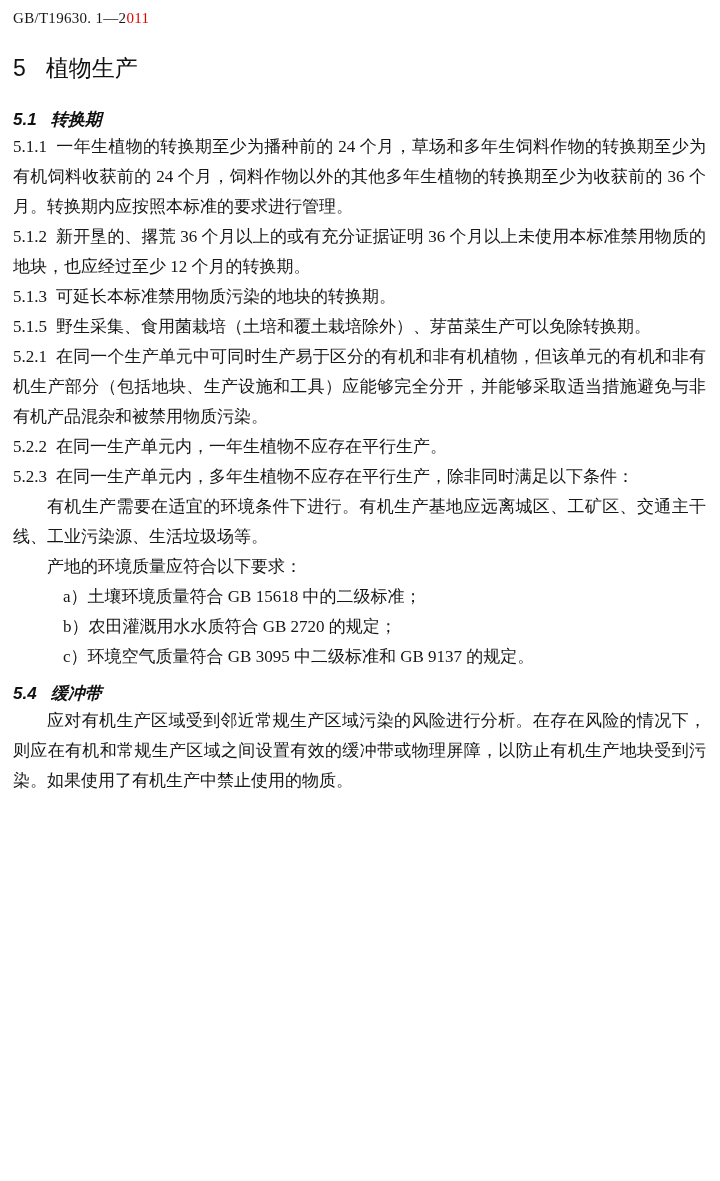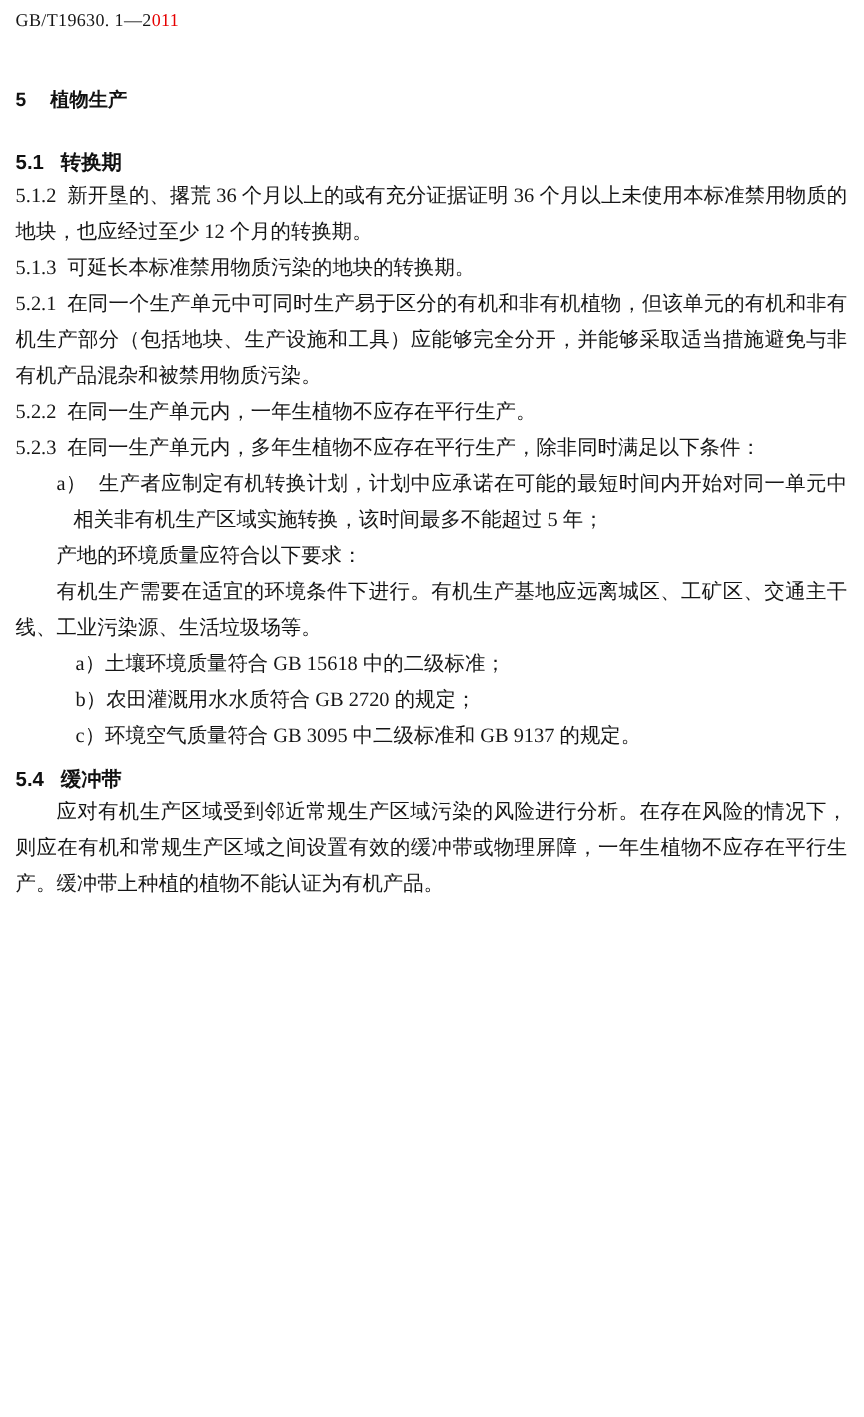--- a/index.html
+++ b/index.html
@@ -16,36 +16,37 @@
   }
   .doc-header {
     font-size: 15px;
     line-height: 20px;
     letter-spacing: 0.3px;
     white-space: nowrap;
   }
   .red { color: #e60000; }
 
   h1.chapter {
-    margin: 44px 0 0 0;
+    margin: 28px 0 0 0;
     font-family: "Liberation Sans", "DejaVu Sans", sans-serif;
-    font-weight: bold;
-    font-size: 16px;
+    font-weight: normal;
+    font-size: 23px;
     line-height: 24px;
     color: #111;
   }
   h1.chapter .hnum { margin-right: 20px; }
 
   h2.sec {
     margin: 10px 0 0 0;
     font-family: "Liberation Sans", "DejaVu Sans", sans-serif;
     font-weight: bold;
     font-size: 17px;
     line-height: 24px;
     color: #111;
+    font-style: italic;
   }
   h2.sec.first { margin-top: 28px; }
   h2.sec .hnum { margin-right: 14px; }
 
   p { margin: 0; }
   .clause, .para, .list-item {
     font-size: 17px;
     line-height: 30px;
     text-align: justify;
   }
@@ -74,47 +75,48 @@
 <body>
 
 <div class="page">
 
   <div class="doc-header"><span>GB/T19630. 1—2</span><span class="red">011</span></div>
 
   <h1 class="chapter"><span class="hnum">5</span><span>植物生产</span></h1>
 
   <h2 class="sec first"><span class="hnum">5.1</span><span>转换期</span></h2>
 
+  <p class="clause"><span class="cnum">5.1.1</span><span>一年生植物的转换期至少为播种前的 24 个月，草场和多年生饲料作物的转换期至少为有机饲料收获前的 24 个月，饲料作物以外的其他多年生植物的转换期至少为收获前的 36 个月。转换期内应按照本标准的要求进行管理。</span></p>
 
   <p class="clause"><span class="cnum">5.1.2</span><span>新开垦的、撂荒 36 个月以上的或有充分证据证明 36 个月以上未使用本标准禁用物质的地块，也应经过至少 12 个月的转换期。</span></p>
 
   <p class="clause"><span class="cnum">5.1.3</span><span>可延长本标准禁用物质污染的地块的转换期。</span></p>
 
 
+  <p class="clause"><span class="cnum">5.1.5</span><span>野生采集、食用菌栽培（土培和覆土栽培除外）、芽苗菜生产可以免除转换期。</span></p>
 
 
   <p class="clause"><span class="cnum">5.2.1</span><span>在同一个生产单元中可同时生产易于区分的有机和非有机植物，但该单元的有机和非有机生产部分（包括地块、生产设施和工具）应能够完全分开，并能够采取适当措施避免与非有机产品混杂和被禁用物质污染。</span></p>
 
   <p class="clause"><span class="cnum">5.2.2</span><span>在同一生产单元内，一年生植物不应存在平行生产。</span></p>
 
   <p class="clause"><span class="cnum">5.2.3</span><span>在同一生产单元内，多年生植物不应存在平行生产，除非同时满足以下条件：</span></p>
 
-  <p class="list-item list-a"><span class="li-label">a）</span><span>生产者应制定有机转换计划，计划中应承诺在可能的最短时间内开始对同一单元中相关非有机生产区域实施转换，该时间最多不能超过 5 年；</span></p>
 
 
 
+  <p class="para indent">有机生产需要在适宜的环境条件下进行。有机生产基地应远离城区、工矿区、交通主干线、工业污染源、生活垃圾场等。</p>
+
   <p class="para indent">产地的环境质量应符合以下要求：</p>
-
-  <p class="para indent">有机生产需要在适宜的环境条件下进行。有机生产基地应远离城区、工矿区、交通主干线、工业污染源、生活垃圾场等。</p>
 
   <p class="list-item list-b"><span>a）</span><span>土壤环境质量符合 GB 15618 中的二级标准；</span></p>
 
   <p class="list-item list-b"><span>b）</span><span>农田灌溉用水水质符合 GB 2720 的规定；</span></p>
 
   <p class="list-item list-b"><span>c）</span><span>环境空气质量符合 GB 3095 中二级标准和 GB 9137 的规定。</span></p>
 
   <h2 class="sec"><span class="hnum">5.4</span><span>缓冲带</span></h2>
 
-  <p class="para indent">应对有机生产区域受到邻近常规生产区域污染的风险进行分析。在存在风险的情况下，则应在有机和常规生产区域之间设置有效的缓冲带或物理屏障，一年生植物不应存在平行生产。缓冲带上种植的植物不能认证为有机产品。</p>
+  <p class="para indent">应对有机生产区域受到邻近常规生产区域污染的风险进行分析。在存在风险的情况下，则应在有机和常规生产区域之间设置有效的缓冲带或物理屏障，以防止有机生产地块受到污染。如果使用了有机生产中禁止使用的物质。</p>
 
   <div class="page-number">4</div>
 
 </div>
 
 </body></html>

